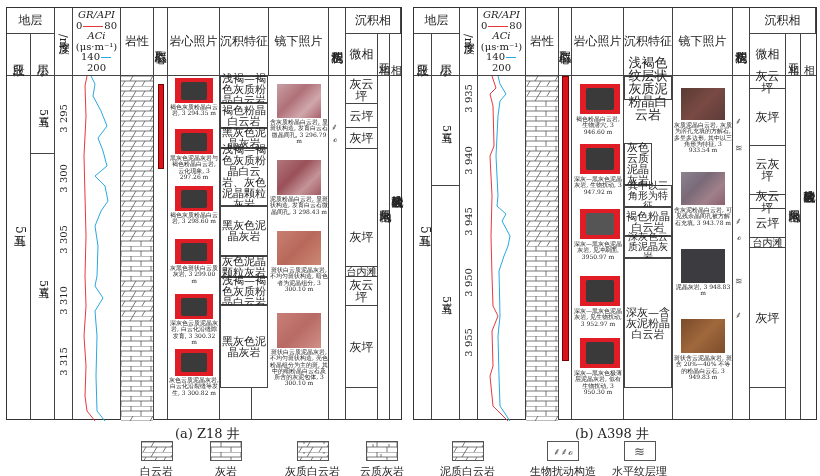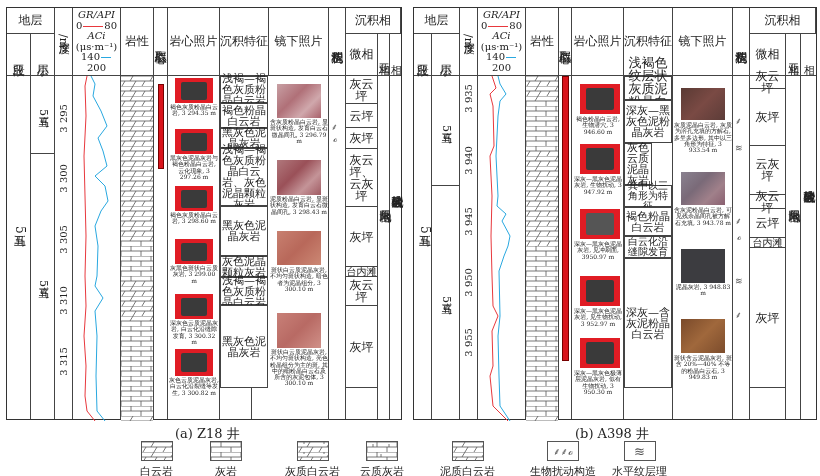--- a/index.html
+++ b/index.html
@@ -152,21 +152,20 @@
     <div class="mcap" style="left:1px;top:273px;width:58px;">斑状白云质泥晶灰岩, 不均匀斑状构造, 亮色粉晶组分为主的斑, 其中的细粉晶白云石及所含的灰泥包体, 3 300.10 m</div>
   </div>
   <div class="col" style="left:322px;width:17px;">
     <div class="struct" style="left:2px;top:44px;">⸙</div>
     <div class="struct" style="left:4px;top:56px;">ℴ</div>
   </div>
   <div class="col" style="left:339px;width:32px;">
     <div class="facies" style="left:0;right:0;top:0;height:28px;">灰云坪</div>
     <div class="facies" style="left:0;right:0;top:28px;height:24px;">云坪</div>
     <div class="facies" style="left:0;right:0;top:52px;height:21px;">灰坪</div>
-    <div class="facies" style="left:0;right:0;top:73px;height:58px;">灰云坪、云灰坪</div>
     <div class="facies" style="left:0;right:0;top:131px;height:60px;">灰坪</div>
     <div class="facies" style="left:0;right:0;top:191px;height:10px;font-size:10px;">台内滩</div>
     <div class="facies" style="left:0;right:0;top:201px;height:29px;">灰云坪</div>
     <div class="facies" style="left:0;right:0;top:230px;height:82px;">灰坪</div>
   </div>
   <div class="col" style="left:371px;width:12px;">
     <div class="vt" style="position:absolute;left:0;top:125px;line-height:1.2;">局限台地</div>
   </div>
   <div class="col" style="left:383px;width:11px;border-right:none;">
     <div class="vt" style="position:absolute;left:0;top:110px;line-height:1.2;">碳酸盐岩台地</div>
@@ -247,25 +246,24 @@
         <div class="rock"></div>
       </div>
     <div class="pcap" style="left:1px;top:232px;width:50px;">深灰—黑灰色泥晶灰岩, 见生物扰动, 3 952.97 m</div>
     <div class="photo" style="left:8px;top:262px;width:40px;height:30px;">
         <div class="rock"></div>
       </div>
     <div class="pcap" style="left:1px;top:294px;width:50px;">深灰—黑灰色极薄层泥晶灰岩, 似有生物扰动, 3 950.30 m</div>
   </div>
   <div class="col" style="left:210px;width:49px;">
     <div class="feat" style="left:0;top:0;width:48px;height:24px;font-size:13px;">浅褐色纹层状灰质泥粉晶白云岩</div>
-    <div class="feat" style="left:0;top:24px;width:48px;height:43px;">深灰—黑灰色泥粉晶灰岩</div>
     <div class="feat" style="left:0;top:67px;width:28px;height:42px;">灰色云质泥晶灰岩</div>
     <div class="feat" style="left:0;top:109px;width:48px;height:22px;font-size:10px;">其中以三角形为特征</div>
     <div class="feat" style="left:0;top:131px;width:48px;height:29px;">褐色粉晶白云岩</div>
-    <div class="feat" style="left:0;top:160px;width:48px;height:22px;font-size:10px;">白云化沿缝隙发育</div>
+    <div class="feat" style="left:0;top:160px;width:48px;height:22px;font-size:10px;">深灰色云质泥晶灰岩</div>
     <div class="feat" style="left:0;top:182px;width:48px;height:130px;">深灰—含灰泥粉晶白云岩</div>
   </div>
   <div class="col" style="left:259px;width:60px;">
     <div class="micro" style="left:8px;top:12px;width:44px;height:32px;background:linear-gradient(135deg,#5a3a34,#7a4a44 50%,#5c3c38);"></div>
     <div class="mcap" style="left:1px;top:46px;width:58px;">灰质泥晶白云岩, 灰质为溶孔充填的方解石, 多呈多边形, 其中以三角形为特征, 3 933.54 m</div>
     <div class="micro" style="left:8px;top:96px;width:44px;height:33px;background:linear-gradient(135deg,#8a8290,#7a6a78 40%,#a0808a 70%,#8a6070);"></div>
     <div class="mcap" style="left:1px;top:131px;width:58px;">含灰泥粉晶白云岩, 可见残余晶间孔被方解石充填, 3 943.78 m</div>
     <div class="micro" style="left:8px;top:173px;width:44px;height:34px;background:#3c3c40;"></div>
     <div class="mcap" style="left:1px;top:208px;width:58px;">泥晶灰岩, 3 948.83 m</div>
     <div class="micro" style="left:8px;top:243px;width:44px;height:34px;background:linear-gradient(135deg,#7a4a2a,#a0683c 50%,#7c4c2c);"></div>

